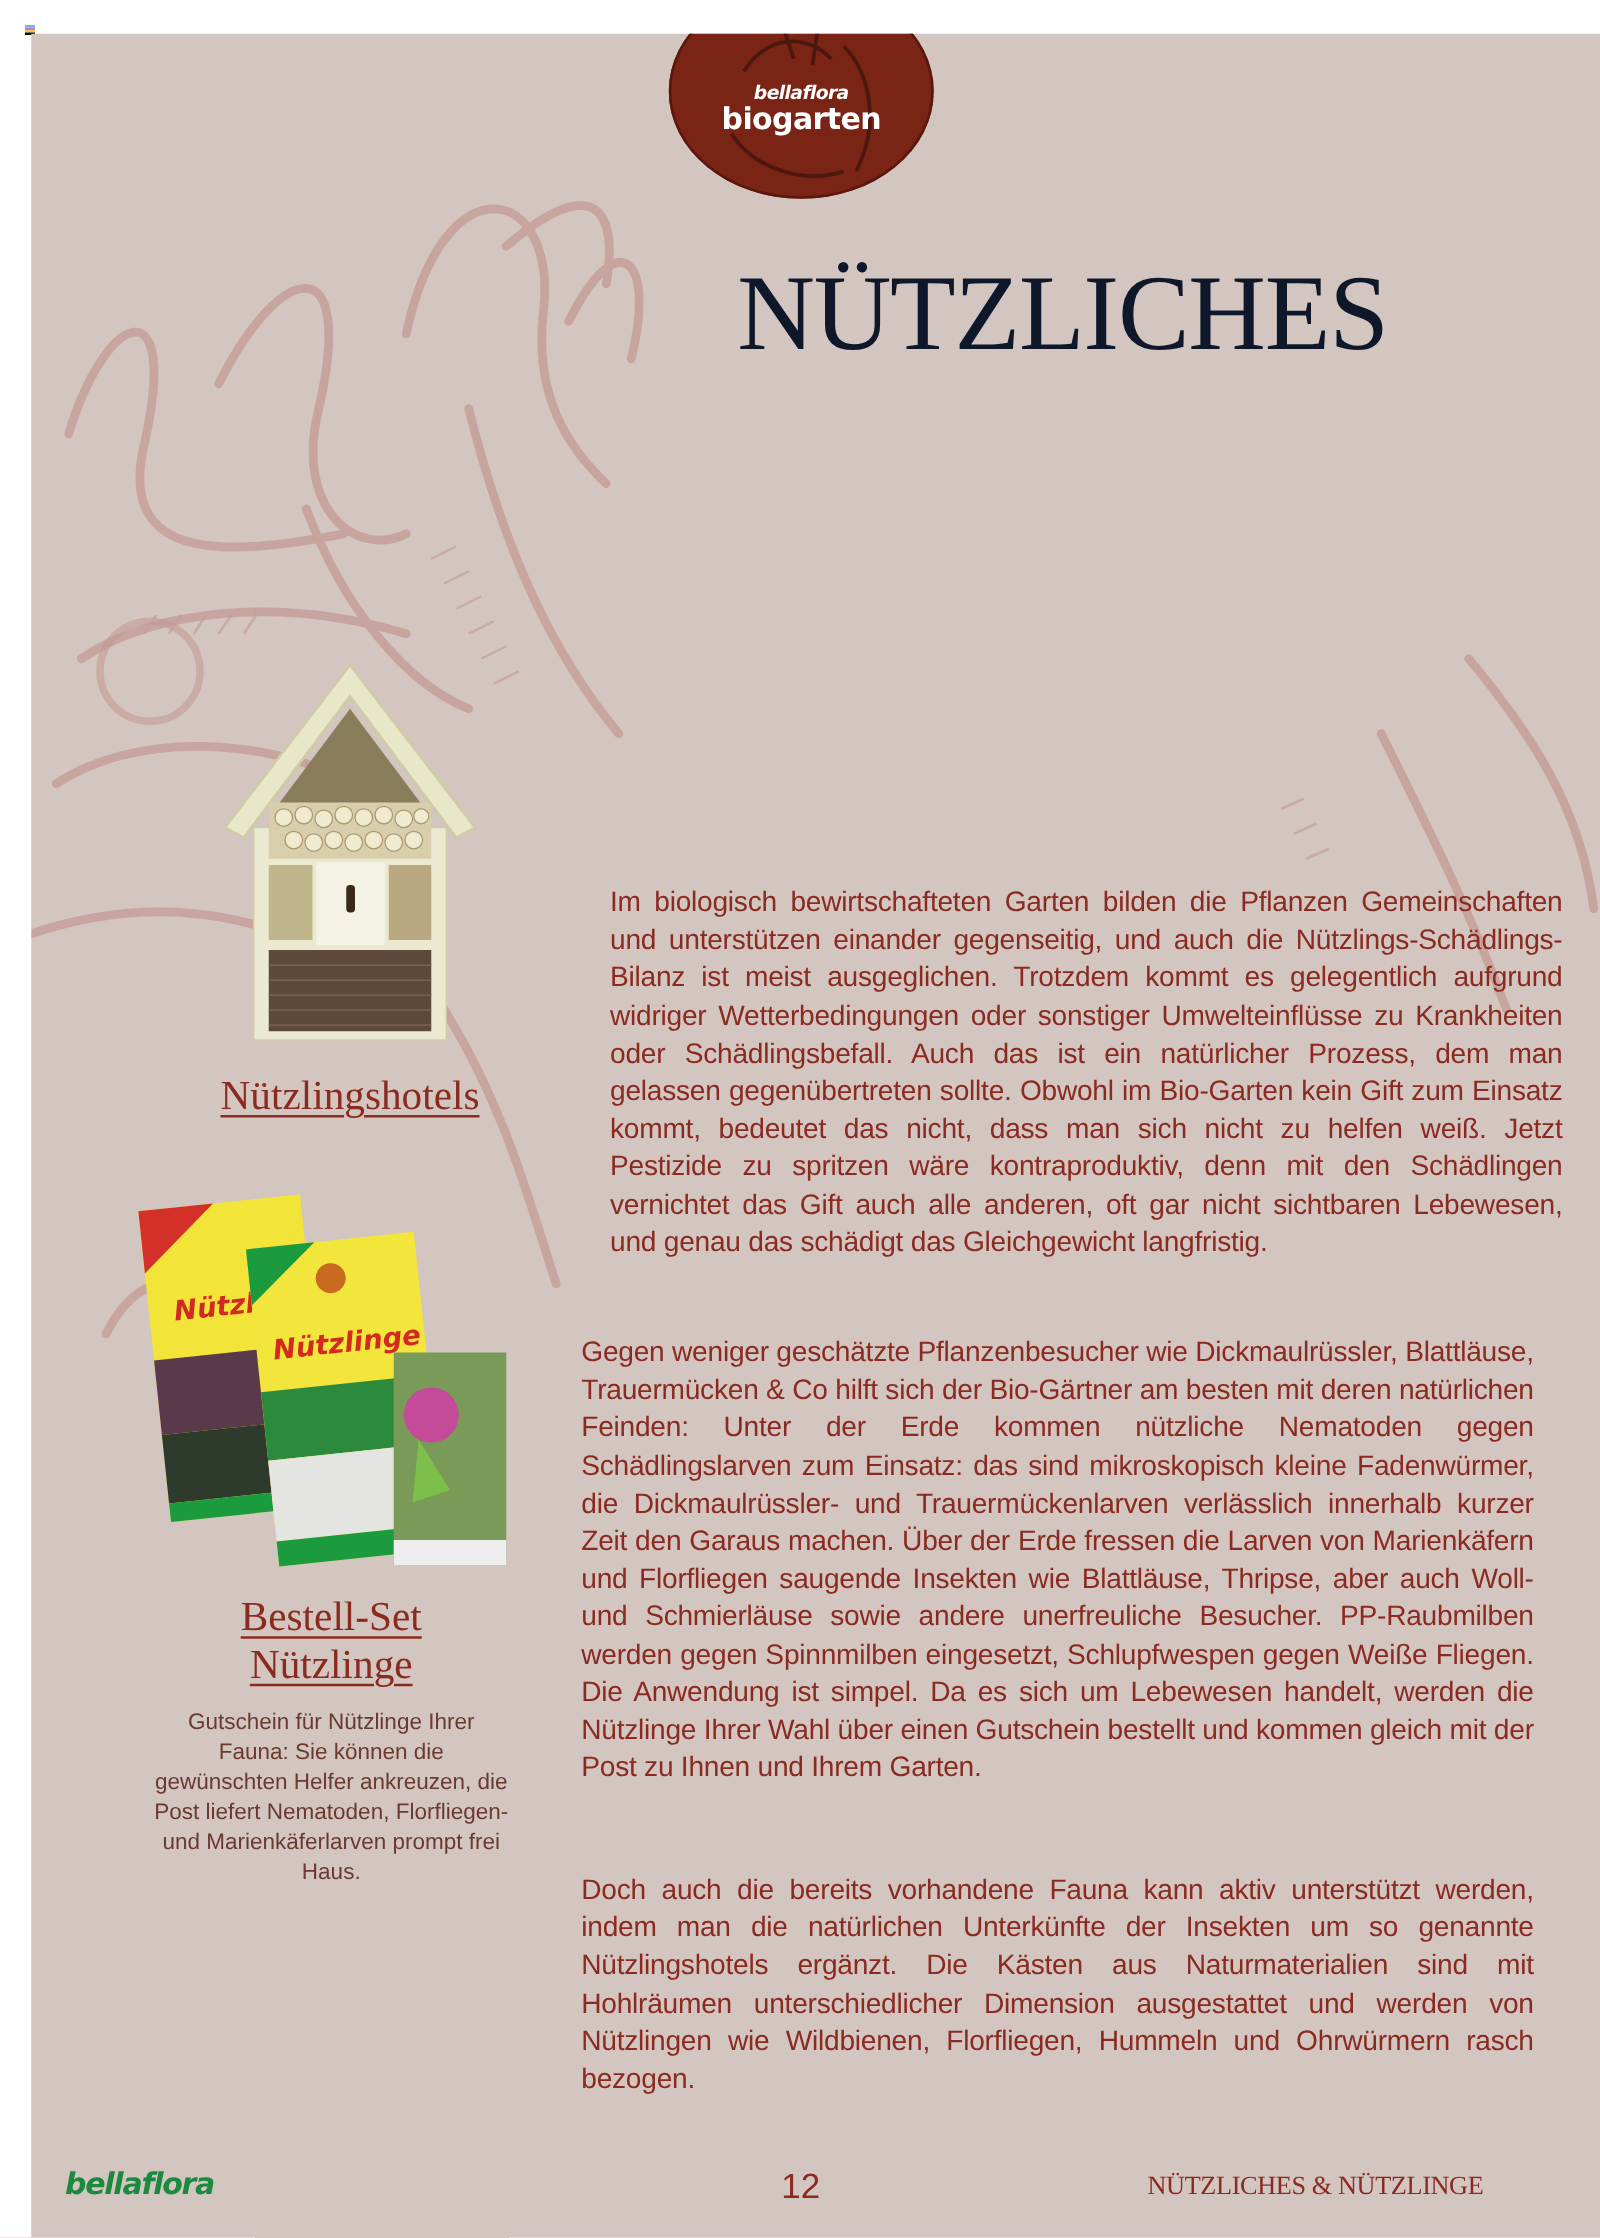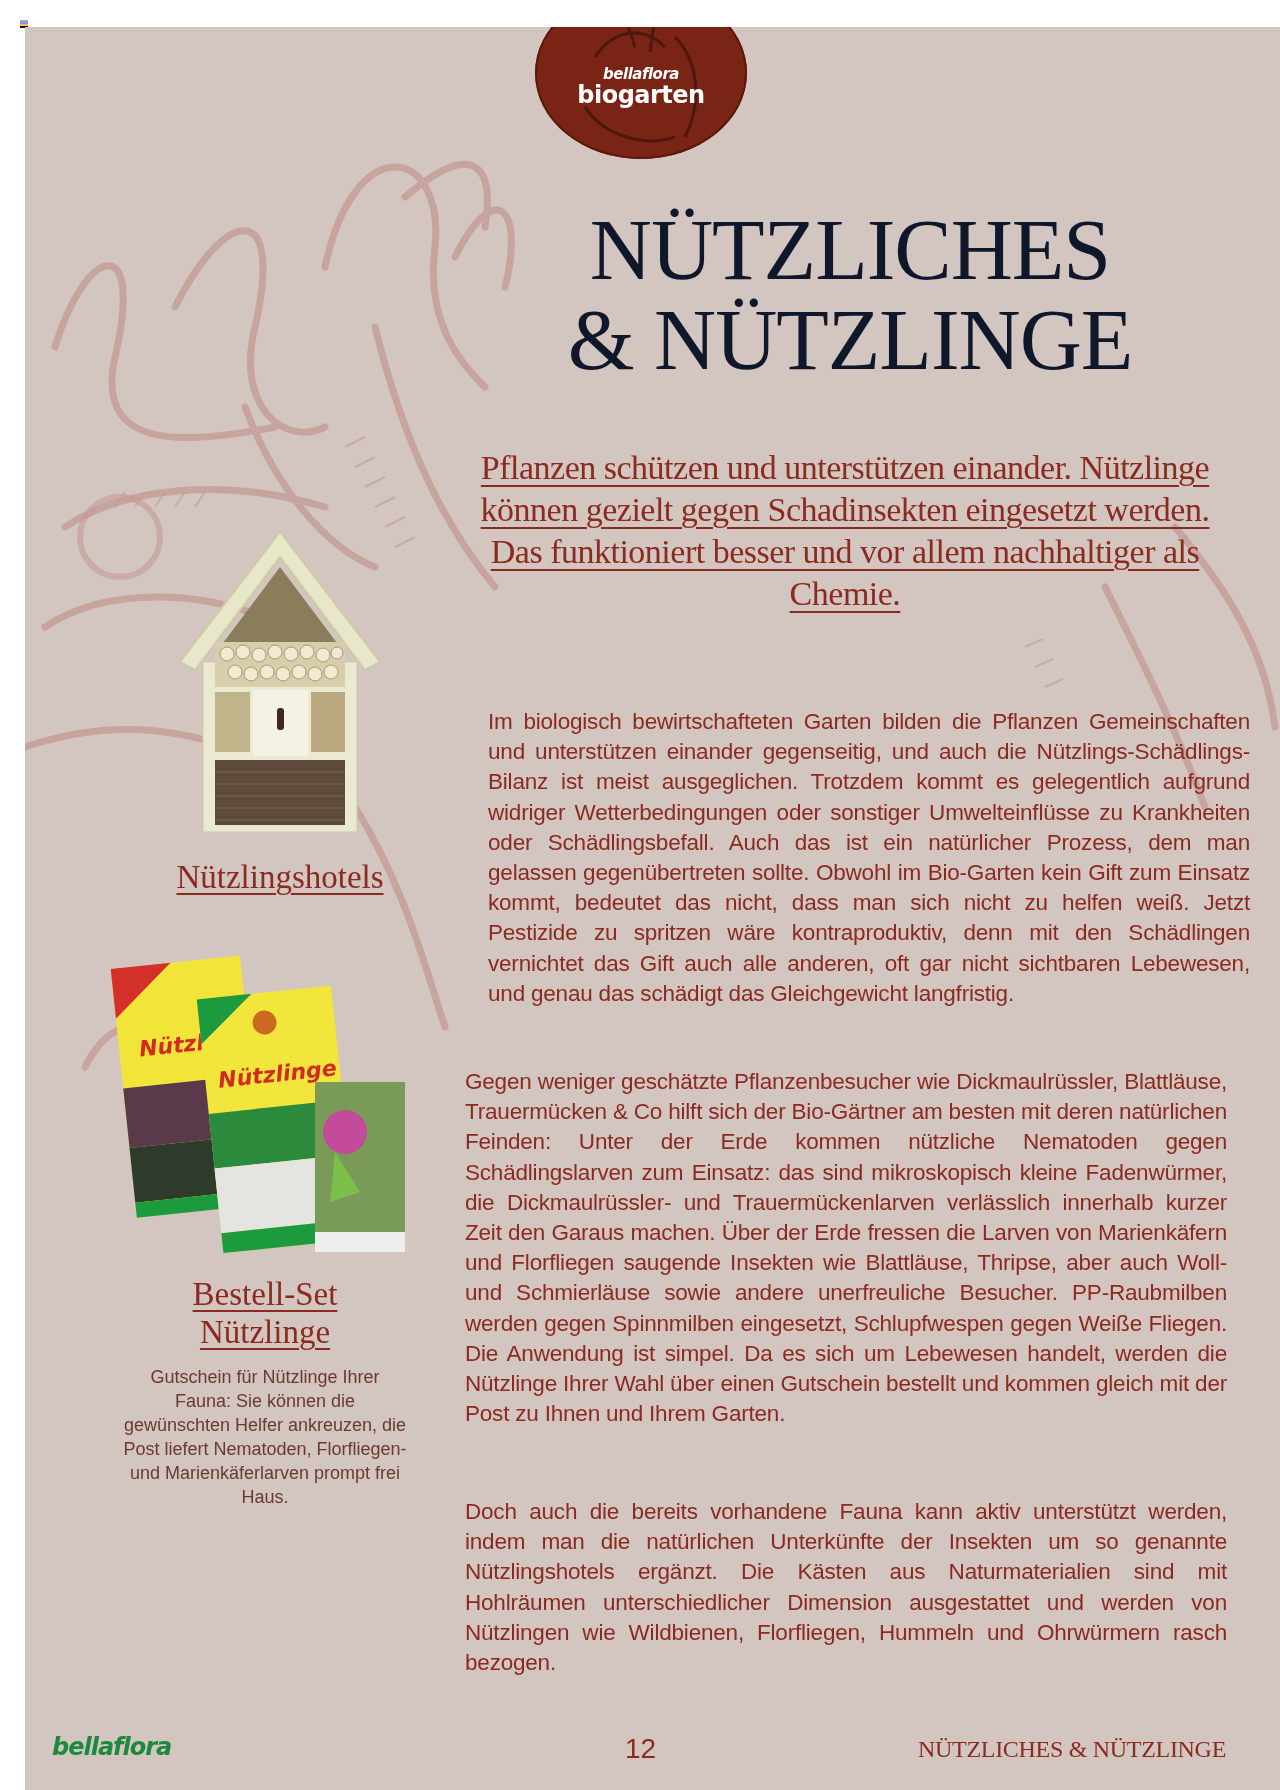--- a/index.html
+++ b/index.html
@@ -48,21 +48,21 @@
     text-decoration-thickness: 2px; text-underline-offset: 5px; text-align: center; position: absolute;
   }
   #hotel-caption { left: 120px; top: 832px; width: 270px; font-size: 33px; }
   #set-caption { left: 90px; top: 1248px; width: 300px; font-size: 33px; line-height: 38px; }
   .set-desc {
     position: absolute; left: 95px; top: 1338px; width: 290px; text-align: center;
     font-family: "Liberation Sans", sans-serif; color: #6a3a30; font-size: 18px; line-height: 24px;
   }
   .footer-logo { position: absolute; left: 27px; top: 1706px; font-family: "DejaVu Sans", sans-serif; font-weight: bold; font-style: italic; color: #1c8a3e; font-size: 24px; letter-spacing: -1px; }
   .page-num { position: absolute; left: 600px; top: 1706px; font-family: "Liberation Sans", sans-serif; color: #8b2a1f; font-size: 28px; }
-  .running-title { position: absolute; left: 893px; top: 1709px; font-family: "Liberation Serif", serif; color: #8b2a1f; font-size: 24px; letter-spacing: -0.3px; }
+  .running-title { position: absolute; left: 893px; top: 1709px; font-family: "Liberation Serif", serif; color: #8b2a1f; font-size: 21px; letter-spacing: -0.3px; }
 </style>
 </head>
 <body>
 
 <div class="corner-marks">
   <span style="background:#6fb6e8"></span>
     <span style="background:#c37cd6"></span>
     <span style="background:#f1c44b"></span>
     <span style="background:#111"></span>
 </div>
@@ -102,24 +102,22 @@
         <path d="M50 120 C 70 150, 110 160, 140 150"></path>
         <path d="M90 30 L 100 60 M120 30 L 115 65"></path>
       </g>
     </svg>
     <div class="logo-brand">bellaflora</div>
     <div class="logo-name">biogarten</div>
   </div>
 
   <h1 class="title">
     <span>NÜTZLICHES</span><br>
-    <span>&amp; NÜTZLINGE</span>
   </h1>
 
-  <div class="lead">Pflanzen schützen und unterstützen einander. Nützlinge können gezielt gegen Schadinsekten eingesetzt werden. Das funktioniert besser und vor allem nachhaltiger als Chemie.</div>
 
   <p id="p1" class="body-text">Im biologisch bewirtschafteten Garten bilden die Pflanzen Gemeinschaften und unterstützen einander gegenseitig, und auch die Nützlings-Schädlings-Bilanz ist meist ausgeglichen. Trotzdem kommt es gelegentlich aufgrund widriger Wetterbedingungen oder sonstiger Umwelteinflüsse zu Krankheiten oder Schädlingsbefall. Auch das ist ein natürlicher Prozess, dem man gelassen gegenübertreten sollte. Obwohl im Bio-Garten kein Gift zum Einsatz kommt, bedeutet das nicht, dass man sich nicht zu helfen weiß. Jetzt Pestizide zu spritzen wäre kontraproduktiv, denn mit den Schädlingen vernichtet das Gift auch alle anderen, oft gar nicht sichtbaren Lebewesen, und genau das schädigt das Gleichgewicht langfristig.</p>
   <p id="p2" class="body-text">Gegen weniger geschätzte Pflanzenbesucher wie Dickmaulrüssler, Blattläuse, Trauermücken &amp; Co hilft sich der Bio-Gärtner am besten mit deren natürlichen Feinden: Unter der Erde kommen nützliche Nematoden gegen Schädlingslarven zum Einsatz: das sind mikroskopisch kleine Fadenwürmer, die Dickmaulrüssler- und Trauermückenlarven verlässlich innerhalb kurzer Zeit den Garaus machen. Über der Erde fressen die Larven von Marienkäfern und Florfliegen saugende Insekten wie Blattläuse, Thripse, aber auch Woll- und Schmierläuse sowie andere unerfreuliche Besucher. PP-Raubmilben werden gegen Spinnmilben eingesetzt, Schlupfwespen gegen Weiße Fliegen. Die Anwendung ist simpel. Da es sich um Lebewesen handelt, werden die Nützlinge Ihrer Wahl über einen Gutschein bestellt und kommen gleich mit der Post zu Ihnen und Ihrem Garten.</p>
   <p id="p3" class="body-text">Doch auch die bereits vorhandene Fauna kann aktiv unterstützt werden, indem man die natürlichen Unterkünfte der Insekten um so genannte Nützlingshotels ergänzt. Die Kästen aus Naturmaterialien sind mit Hohlräumen unterschiedlicher Dimension ausgestattet und werden von Nützlingen wie Wildbienen, Florfliegen, Hummeln und Ohrwürmern rasch bezogen.</p>
 
   <svg class="product" style="left:140px; top:495px; width:230px; height:330px;" viewBox="0 0 230 330">
     <path d="M115 10 L 215 140 L 200 148 L 115 35 L 30 148 L 15 140 Z" fill="#e9e7c9" stroke="#cfcba5" stroke-width="2"></path>
     <rect x="38" y="140" width="154" height="170" fill="#ebe9cf" stroke="#cfcba5"></rect>
     <polygon points="115,45 175,125 55,125" fill="#8a7d5c"></polygon>
     <rect x="50" y="120" width="130" height="45" fill="#d8ceab"></rect>

